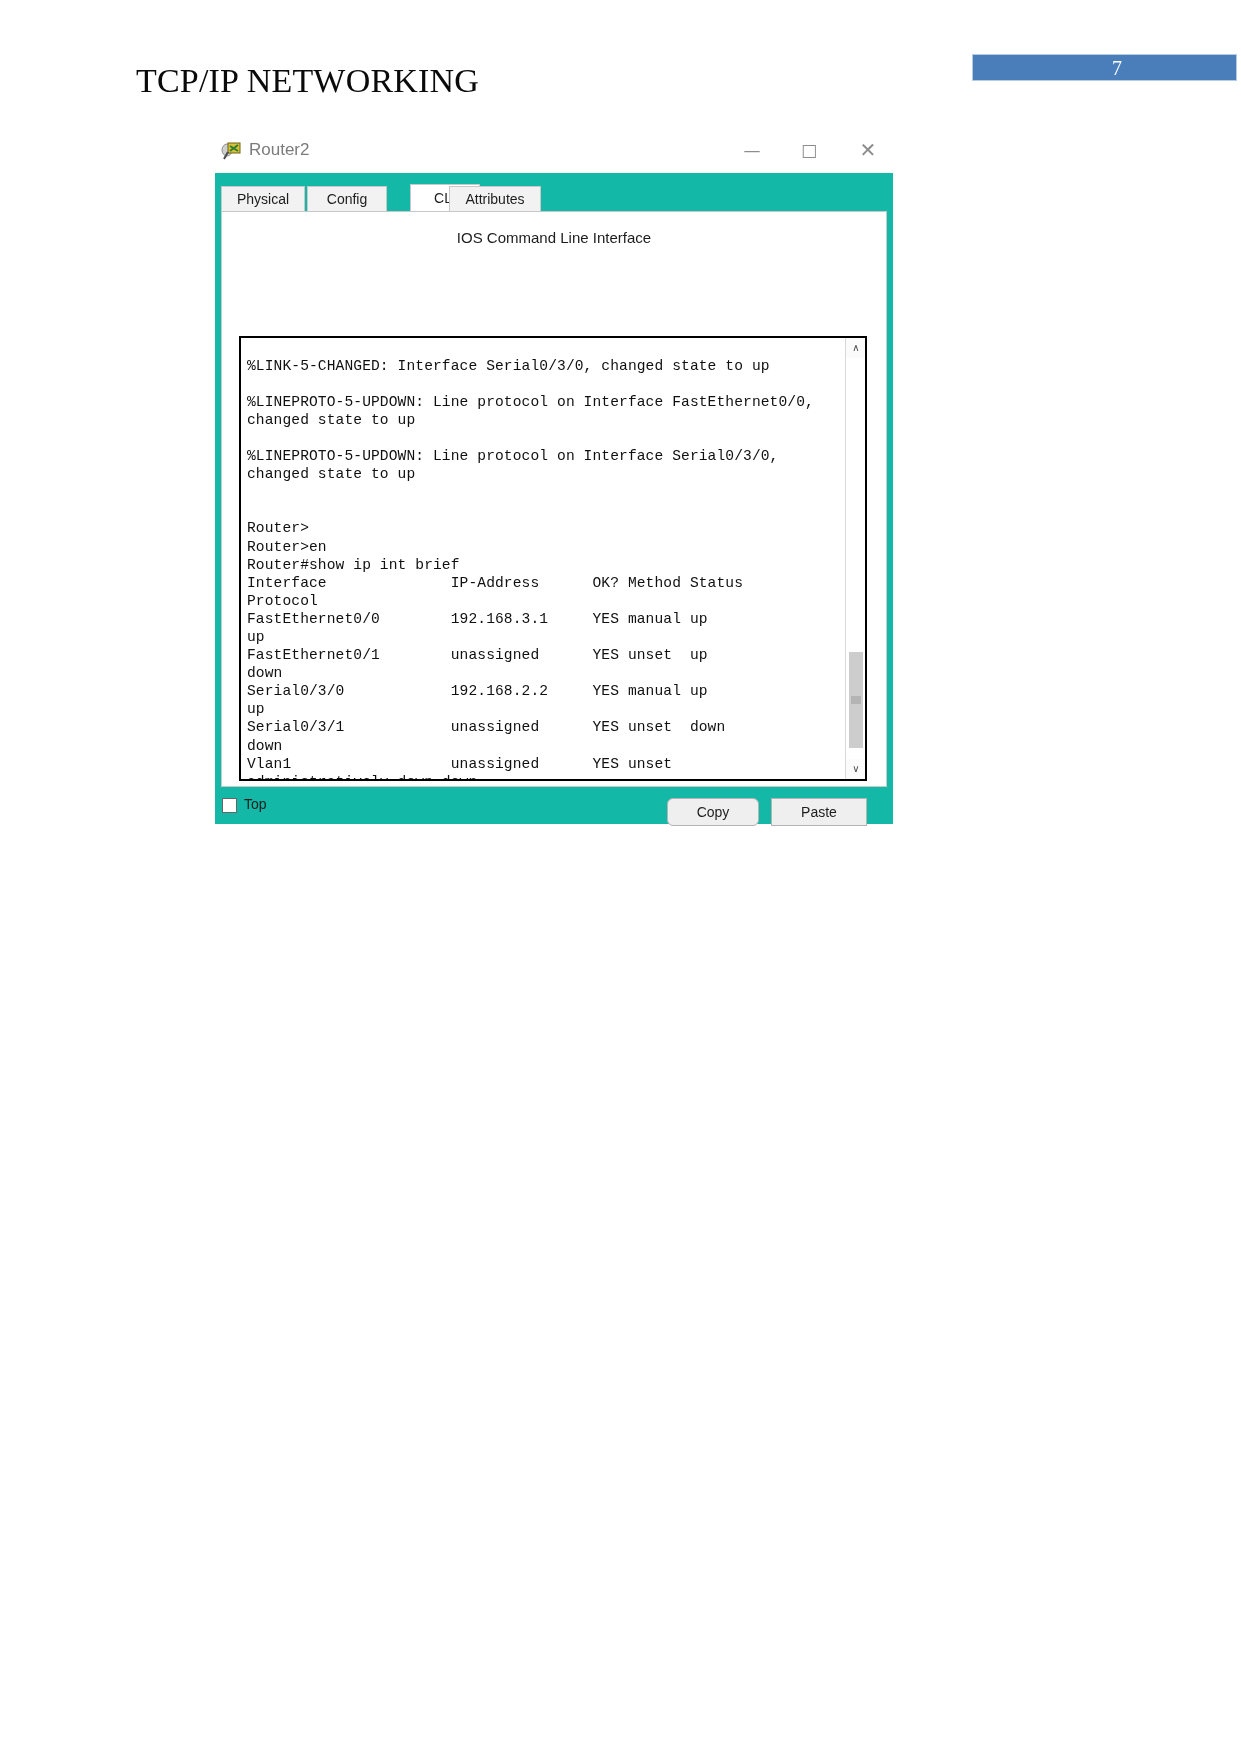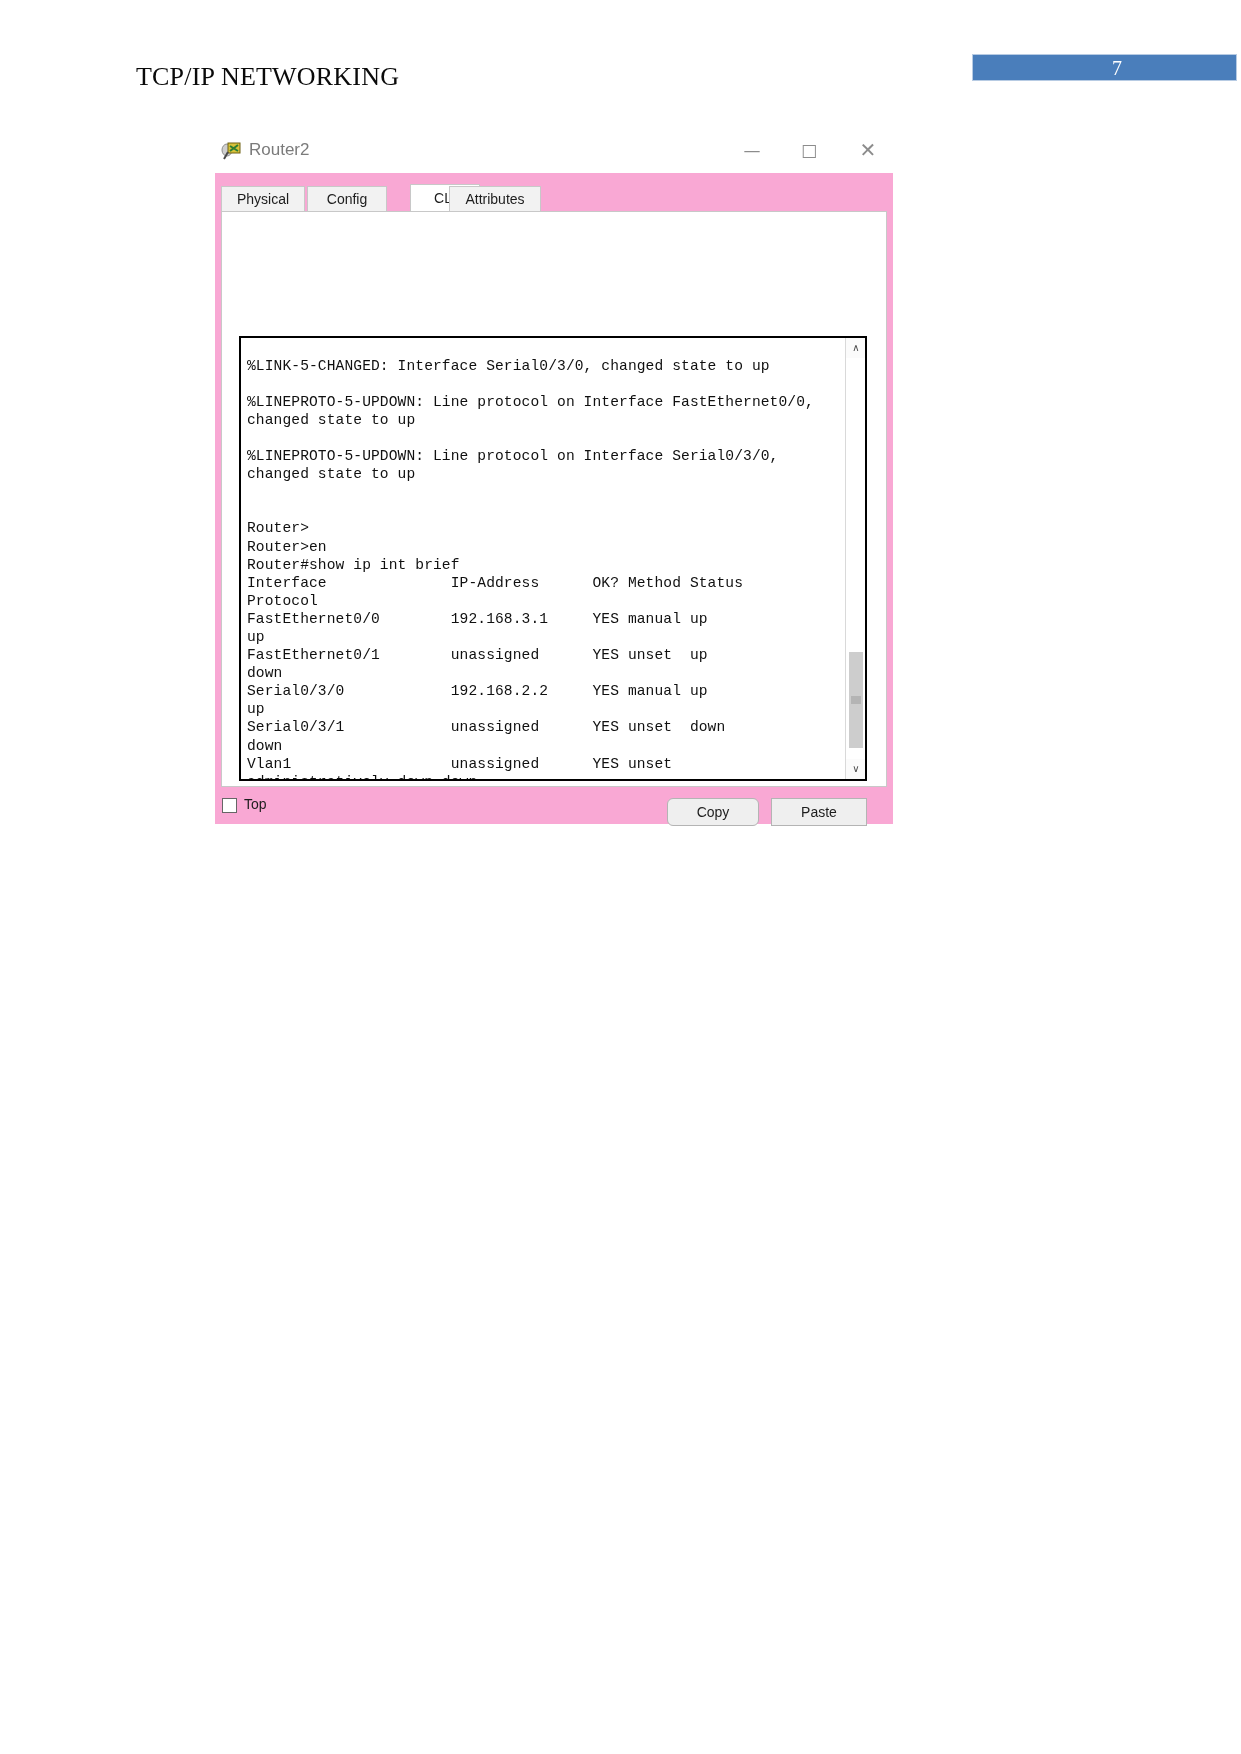--- a/index.html
+++ b/index.html
@@ -5,36 +5,36 @@
   html,body{margin:0;padding:0;}
   body{
     width:1241px;height:1754px;background:#ffffff;
     font-family:"Liberation Sans",sans-serif;
     position:relative;overflow:hidden;
   }
   
   #doc-header-title{
     position:absolute;left:136px;top:62px;
     font-family:"Liberation Serif",serif;
-    font-size:26px;color:#0a0a0a;letter-spacing:.2px;white-space:nowrap;
+    font-size:34px;color:#0a0a0a;letter-spacing:.2px;white-space:nowrap;
   }
   #page-badge{
     position:absolute;left:972px;top:54px;width:265px;height:27px;
     background:#4A7EBB;border:1px solid #b7cbe3;
     box-sizing:border-box;
   }
   #page-badge .num{
     position:absolute;right:114px;top:50%;transform:translateY(-50%);
     color:#ffffff;font-family:"Liberation Serif",serif;font-size:20px;line-height:1;
   }
 
   
   #pt-window{
     position:absolute;left:215px;top:126px;width:678px;height:698px;
-    background:#f9a8d4;box-sizing:border-box;
+    background:#14b8a6;box-sizing:border-box;
   }
   #titlebar{position:absolute;left:0;top:0;width:100%;height:47px;background:#ffffff;}
   #title-icon{
     position:absolute;left:6px;top:14px;width:22px;height:20px;
   }
   #title-text{
     position:absolute;left:34px;top:12px;
     font-size:17px;color:#7b7b7b;line-height:24px;white-space:nowrap;
   }
   .winbtn{
@@ -151,20 +151,21 @@
 
   <div id="tabstrip">
     <div class="tab" id="tab-0">Physical</div>
     <div class="tab" id="tab-1">Config</div>
     <div class="tab active" id="tab-2">CLI</div>
     <div class="tab" id="tab-3">Attributes</div>
   </div>
 
   <div id="tab-body">
 
+    <div id="cli-heading">IOS Command Line Interface</div>
 
     <div id="terminal">
       <pre id="term-text">%LINK-5-CHANGED: Interface Serial0/3/0, changed state to up
 
 %LINEPROTO-5-UPDOWN: Line protocol on Interface FastEthernet0/0,
 changed state to up
 
 %LINEPROTO-5-UPDOWN: Line protocol on Interface Serial0/3/0,
 changed state to up
 

